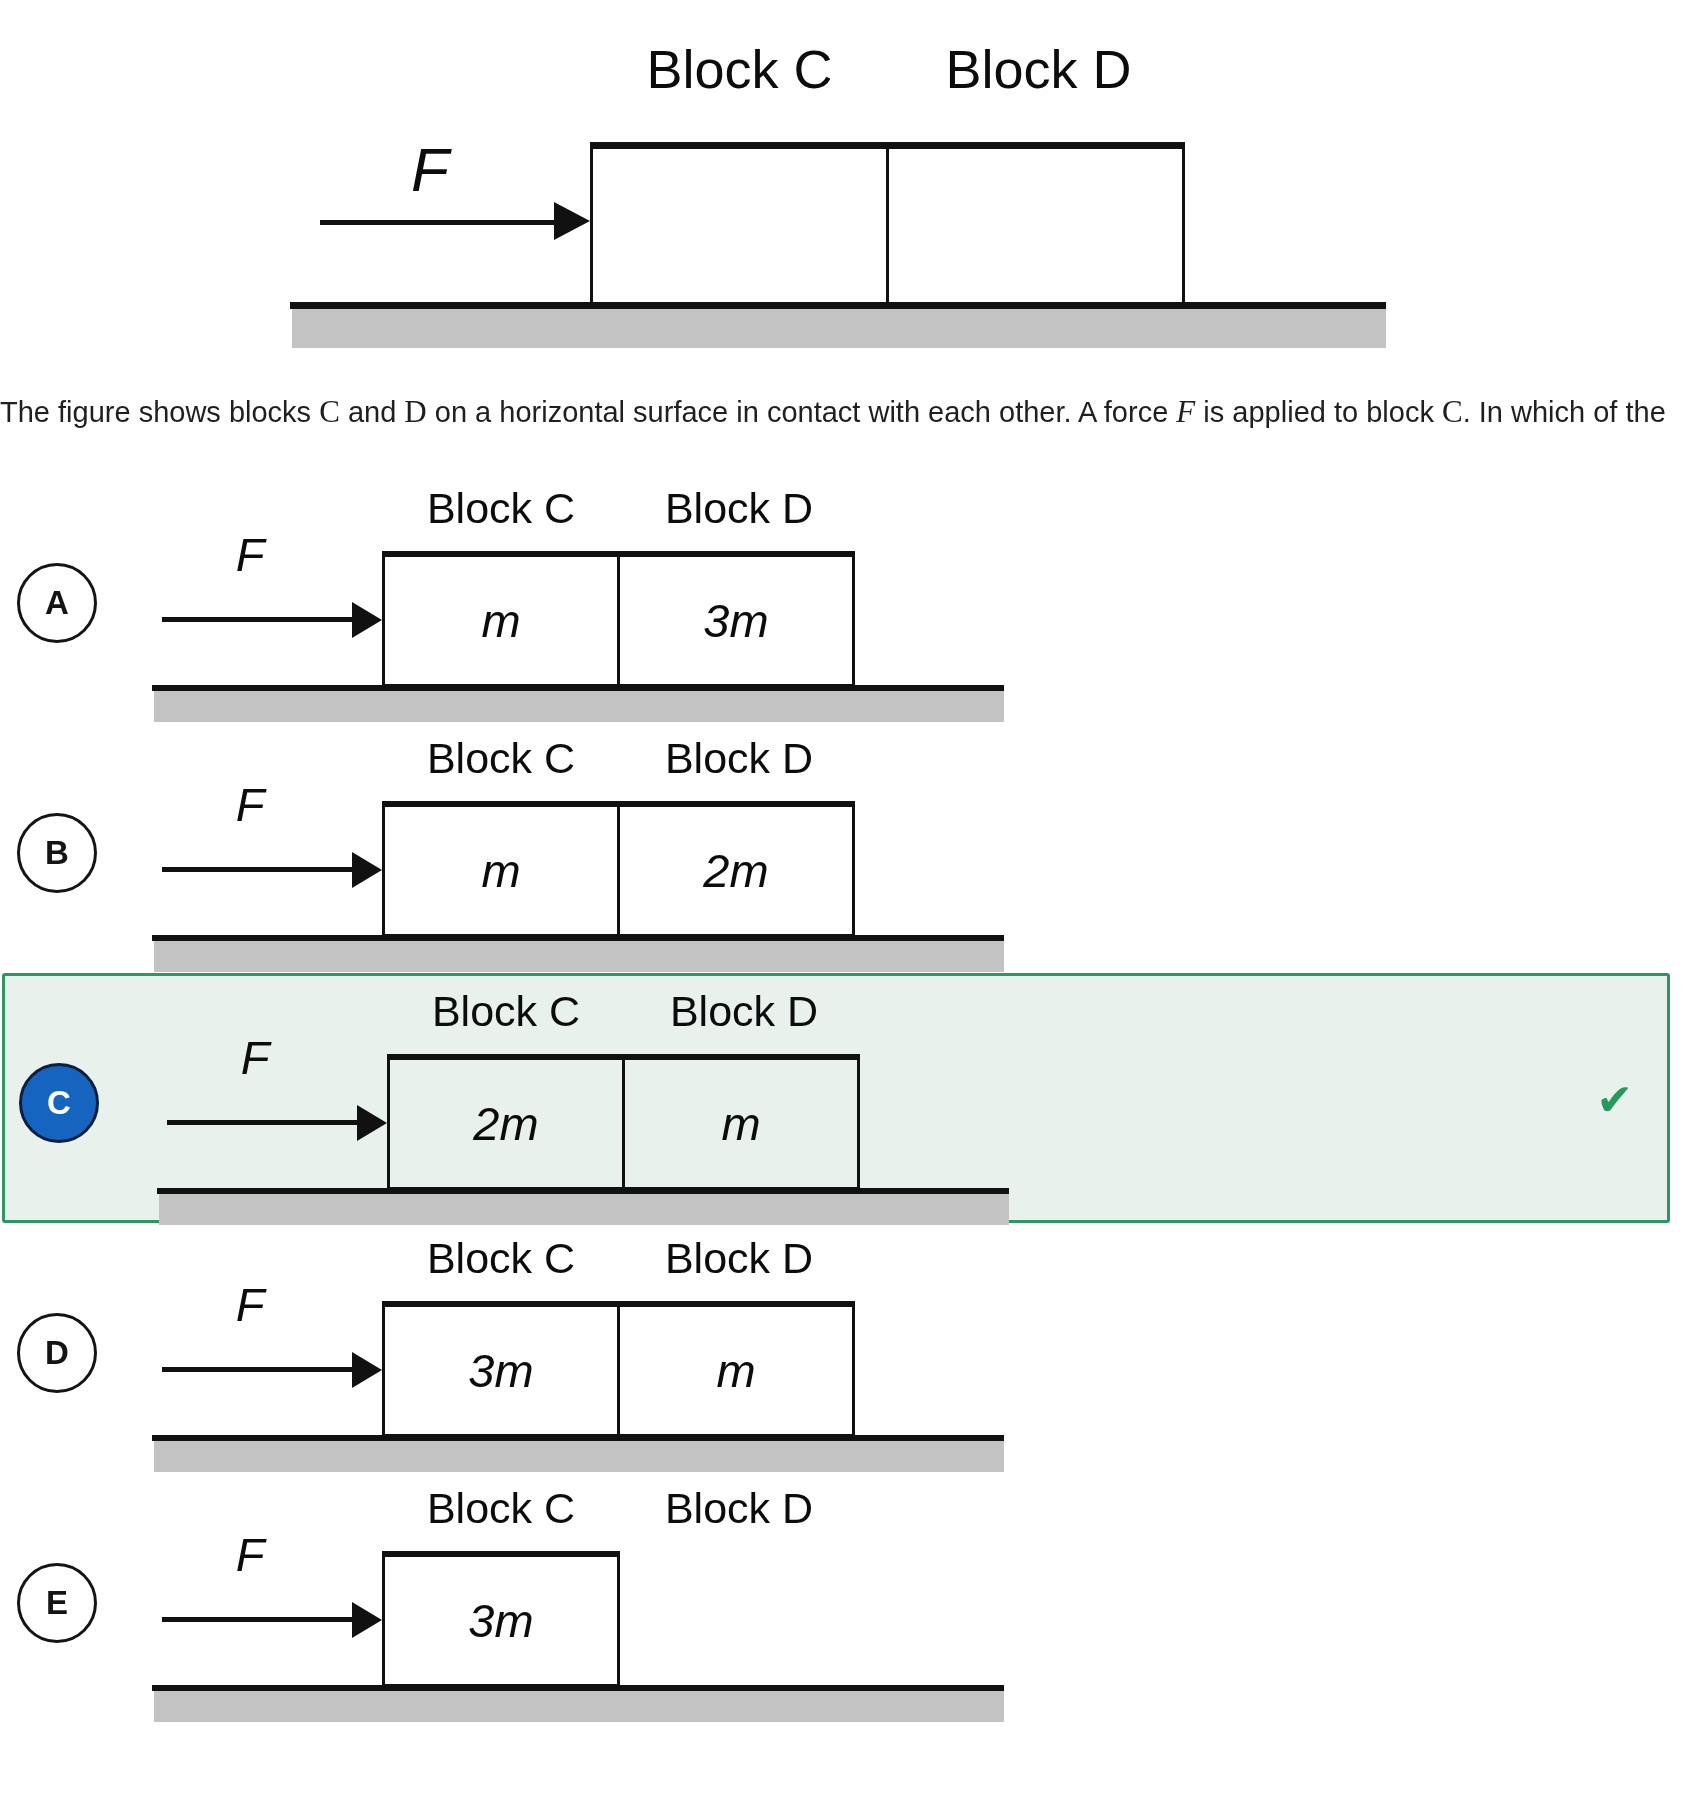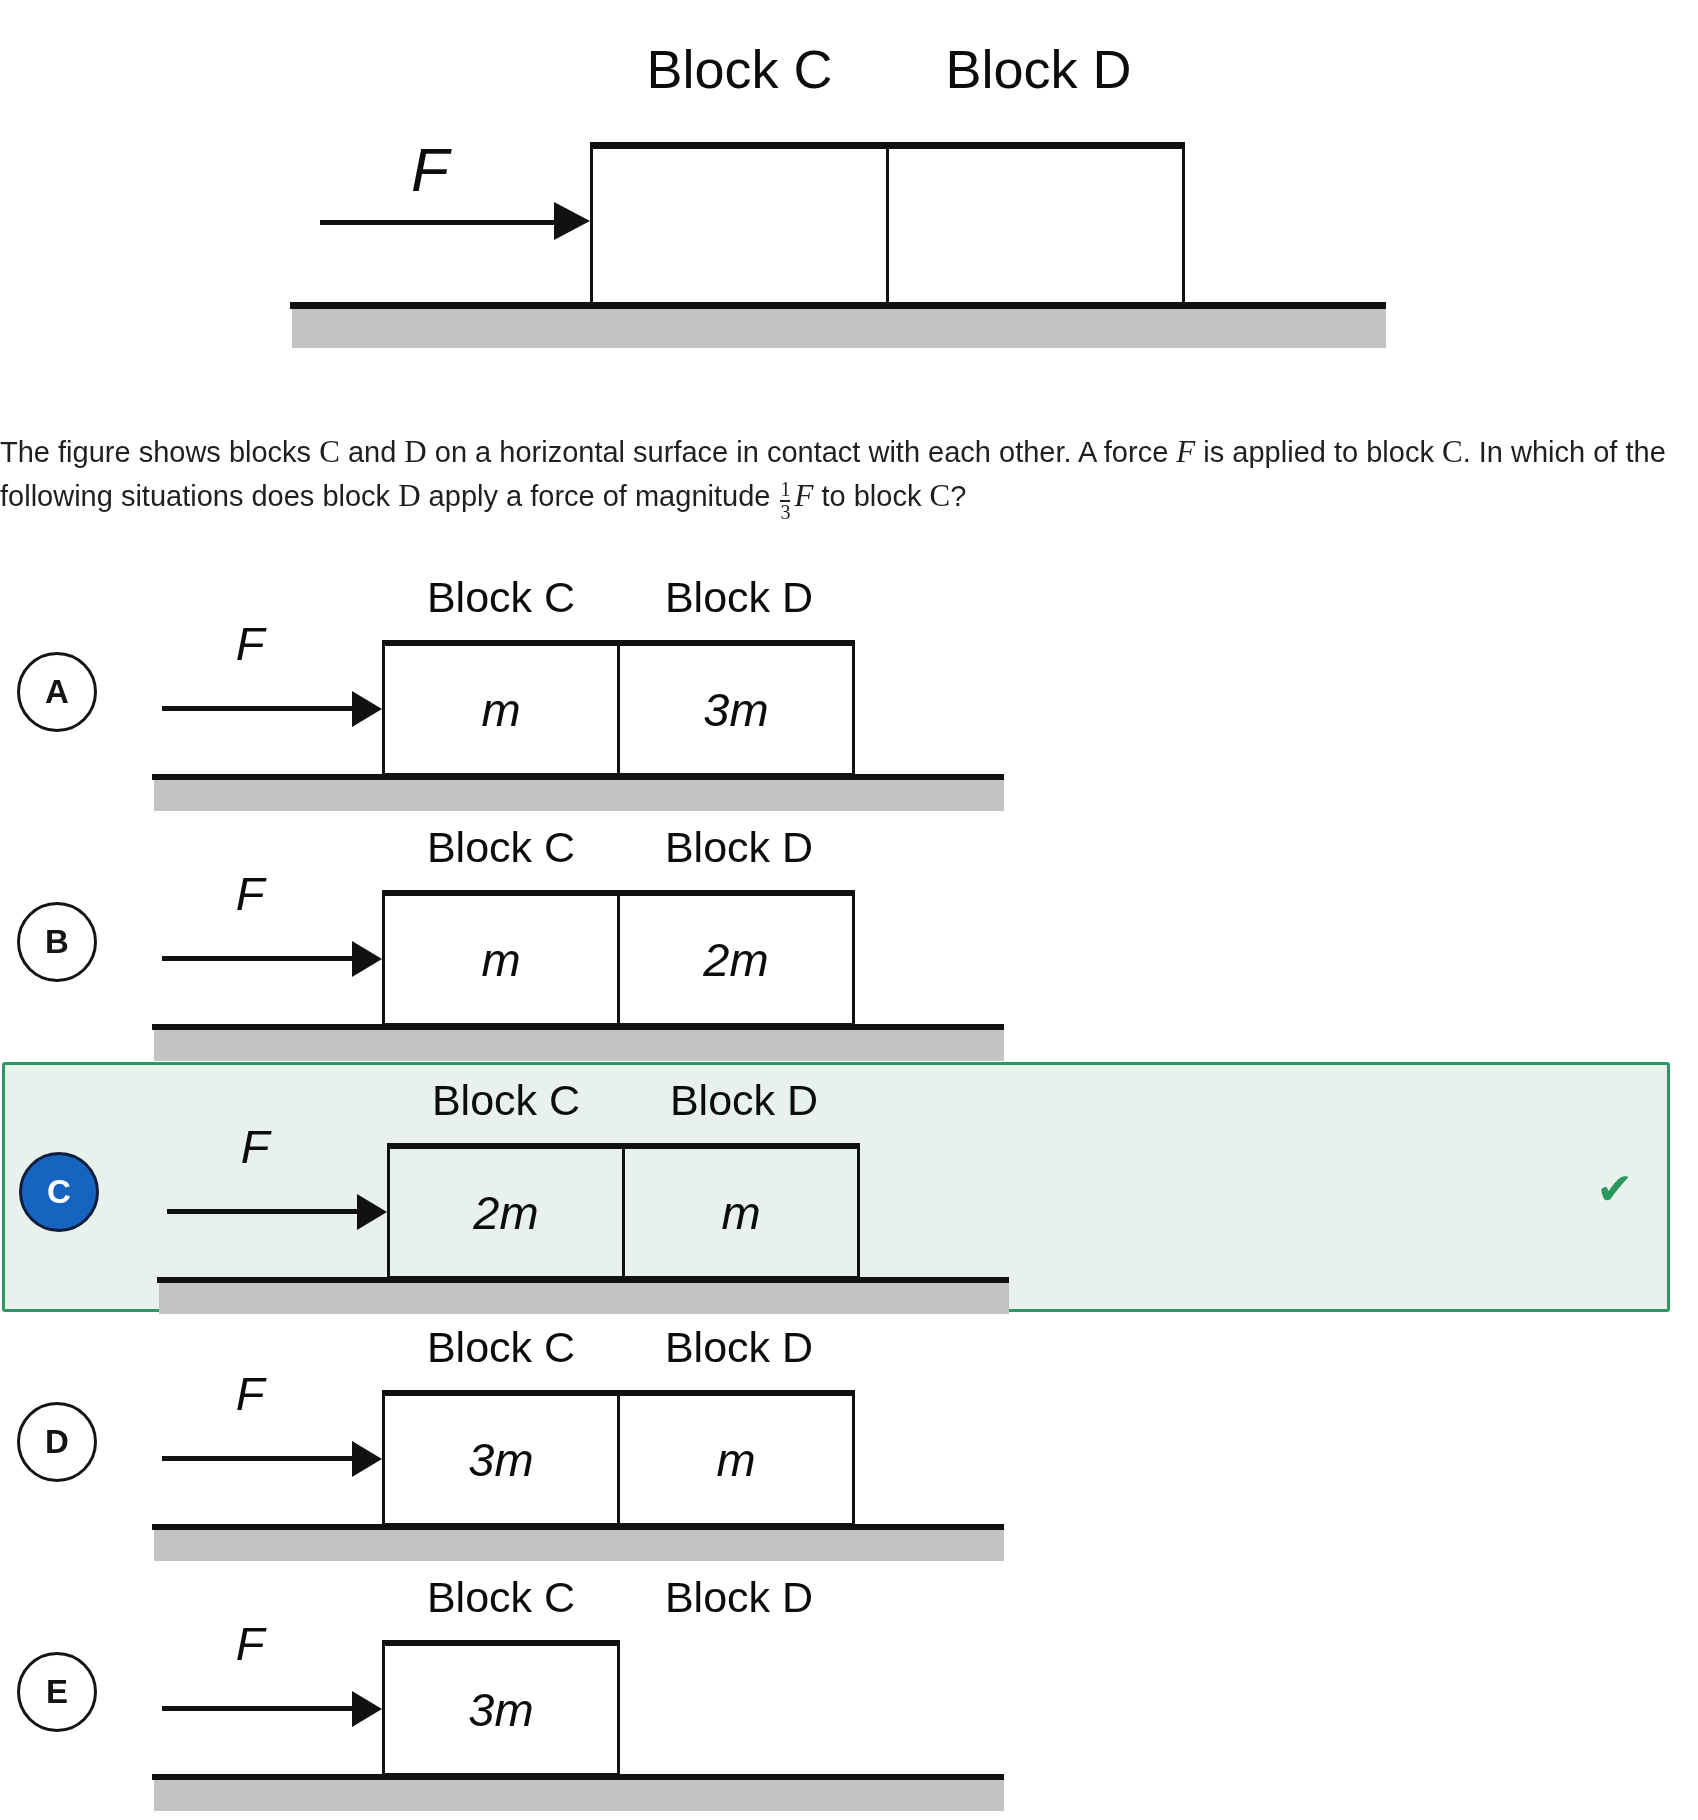--- a/index.html
+++ b/index.html
@@ -27,21 +27,21 @@
   .tfig-blk + .tfig-blk{border-left:3px solid var(--ink);margin-left:-3px;}
   .tfig-f{position:absolute;left:368px;top:134px;width:124px;text-align:center;
           font-family:"Liberation Sans",sans-serif;font-style:italic;font-size:62px;color:#0c0c0c;}
   .tfig-arrow-line{position:absolute;left:320px;top:220px;width:236px;height:5px;background:var(--ink);}
   .tfig-arrow-head{position:absolute;left:554px;top:202px;width:0;height:0;
           border-left:36px solid var(--ink);border-top:19px solid transparent;border-bottom:19px solid transparent;}
   .tfig-ground-line{position:absolute;left:290px;top:302px;width:1096px;height:7px;background:var(--ink);}
   .tfig-ground-strip{position:absolute;left:292px;top:309px;width:1094px;height:39px;background:var(--ground-color);}
 
   
-  .qtext{margin-top:82px;font-size:29px;line-height:44px;color:var(--text-color);}
+  .qtext{margin-top:42px;font-size:29px;line-height:44px;color:var(--text-color);}
   .qline{white-space:nowrap;}
   .plain{font-family:"Liberation Sans",sans-serif;}
   .rm{font-family:"Liberation Serif",serif;font-size:31px;}
   .it{font-family:"Liberation Serif",serif;font-style:italic;font-size:31px;}
   .frac{display:inline-block;vertical-align:-13px;text-align:center;
         font-family:"Liberation Serif",serif;font-size:20px;line-height:1.05;margin:0 4px 0 2px;}
   .frac .num{display:block;}
   .frac .den{display:block;border-top:2px solid var(--text-color);}
 
   
@@ -85,21 +85,20 @@
   <div class="tfig-blocks">
     <div class="tfig-blk"></div>
     <div class="tfig-blk"></div>
   </div>
   <div class="tfig-ground-line"></div>
   <div class="tfig-ground-strip"></div>
 </div>
 
 <div class="qtext">
     <div class="qline"><span class="plain">The figure shows blocks </span><span class="rm">C</span><span class="plain"> and </span><span class="rm">D</span><span class="plain"> on a horizontal surface in contact with each other. A force </span><span class="it">F</span><span class="plain"> is applied to block </span><span class="rm">C</span><span class="plain">. In which of the</span></div>
-    <div class="qline"><span class="plain">following situations does block </span><span class="rm">D</span><span class="plain"> apply a force of magnitude </span><span class="frac"><span class="num">1</span><span class="den">3</span></span><span class="it">F</span><span class="plain"> to block </span><span class="rm">C</span><span class="plain">?</span></div>
   </div>
 
 <div class="options">
     <div class="opt-row">
     <div class="opt-circle">
       <span>A</span>
     </div>
     <div class="opt-labels">
       <span>Block C</span>
       <span>Block D</span>

